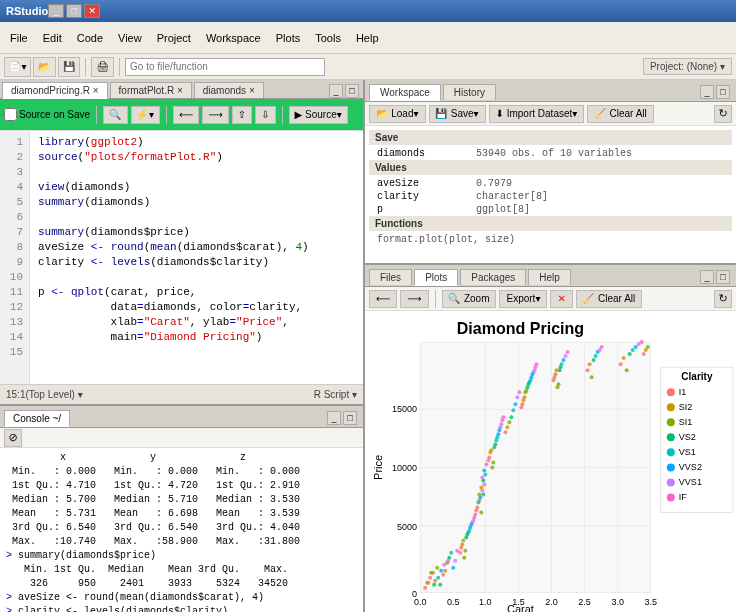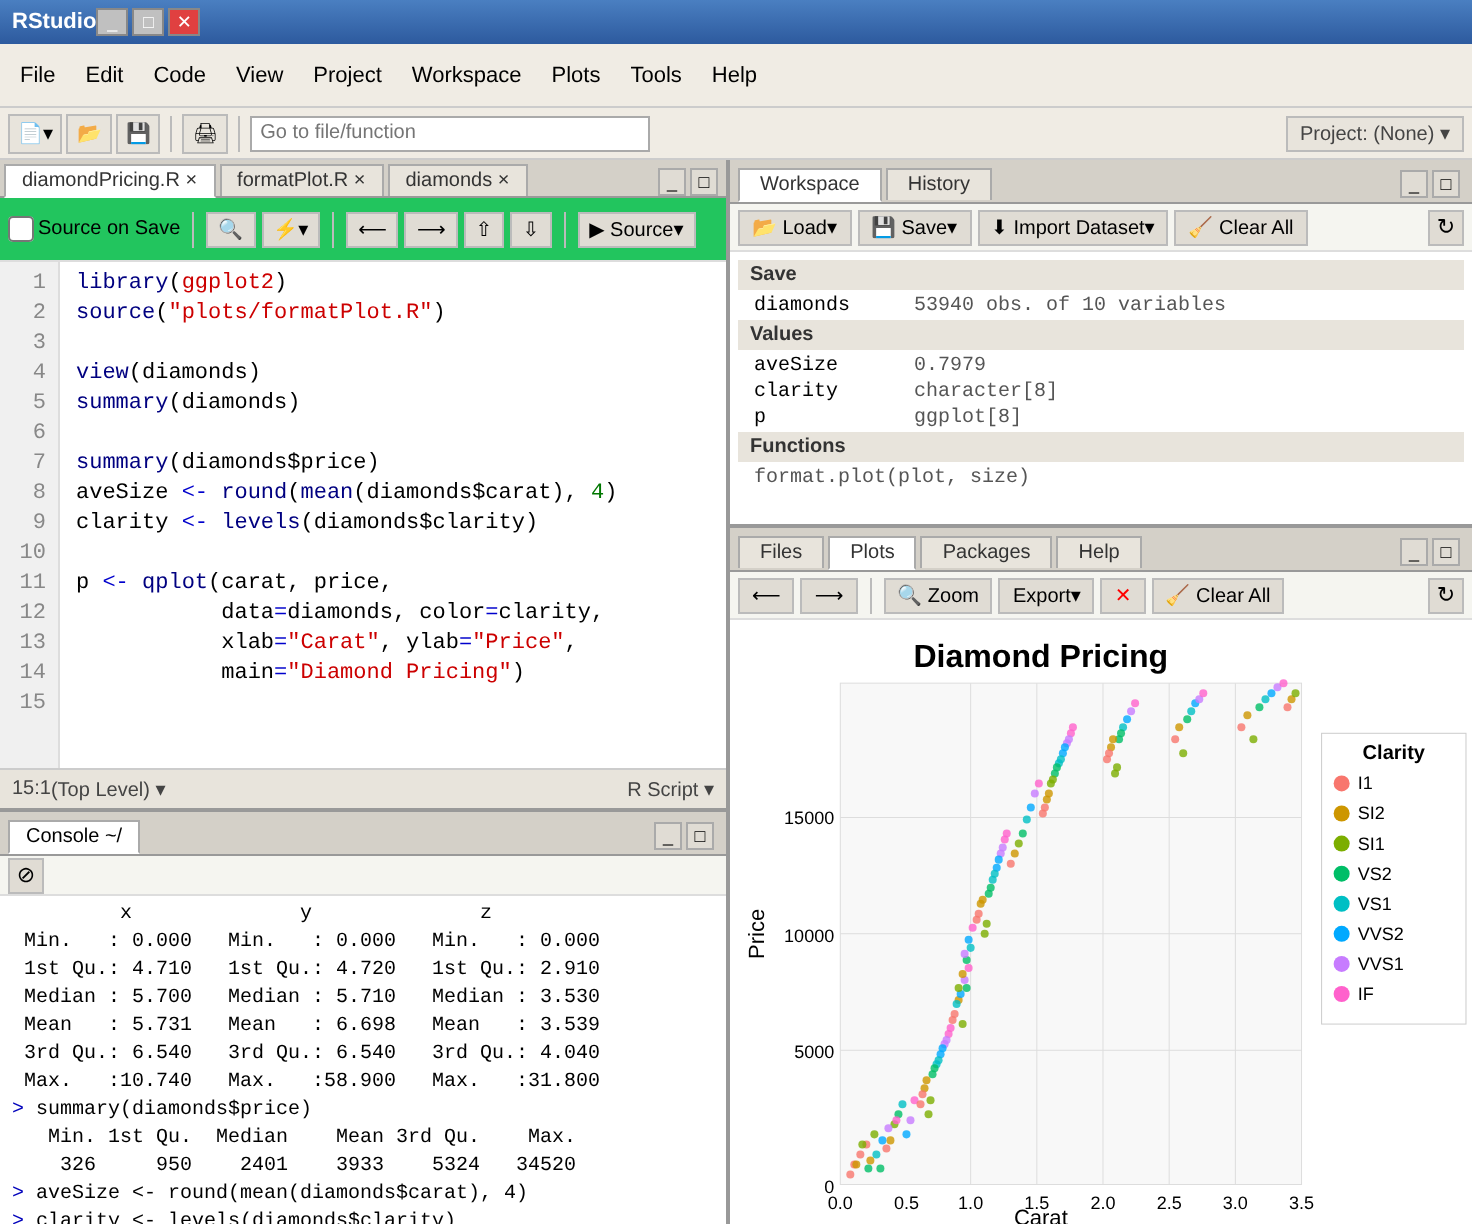--- a/index.html
+++ b/index.html
@@ -301,20 +301,21 @@
       font-weight: bold;
       font-size: 10px;
       color: #333;
       margin-bottom: 2px;
     }
     .ws-row {
       display: flex;
       padding: 1px 8px;
       font-size: 10px;
       font-family: 'Courier New', monospace;
+      gap: 19px;
     }
     .ws-name { width: 80px; color: #000; }
     .ws-value { color: #555; }
 
     
     .files-panel {
       flex: 1;
       display: flex;
       flex-direction: column;
     }

